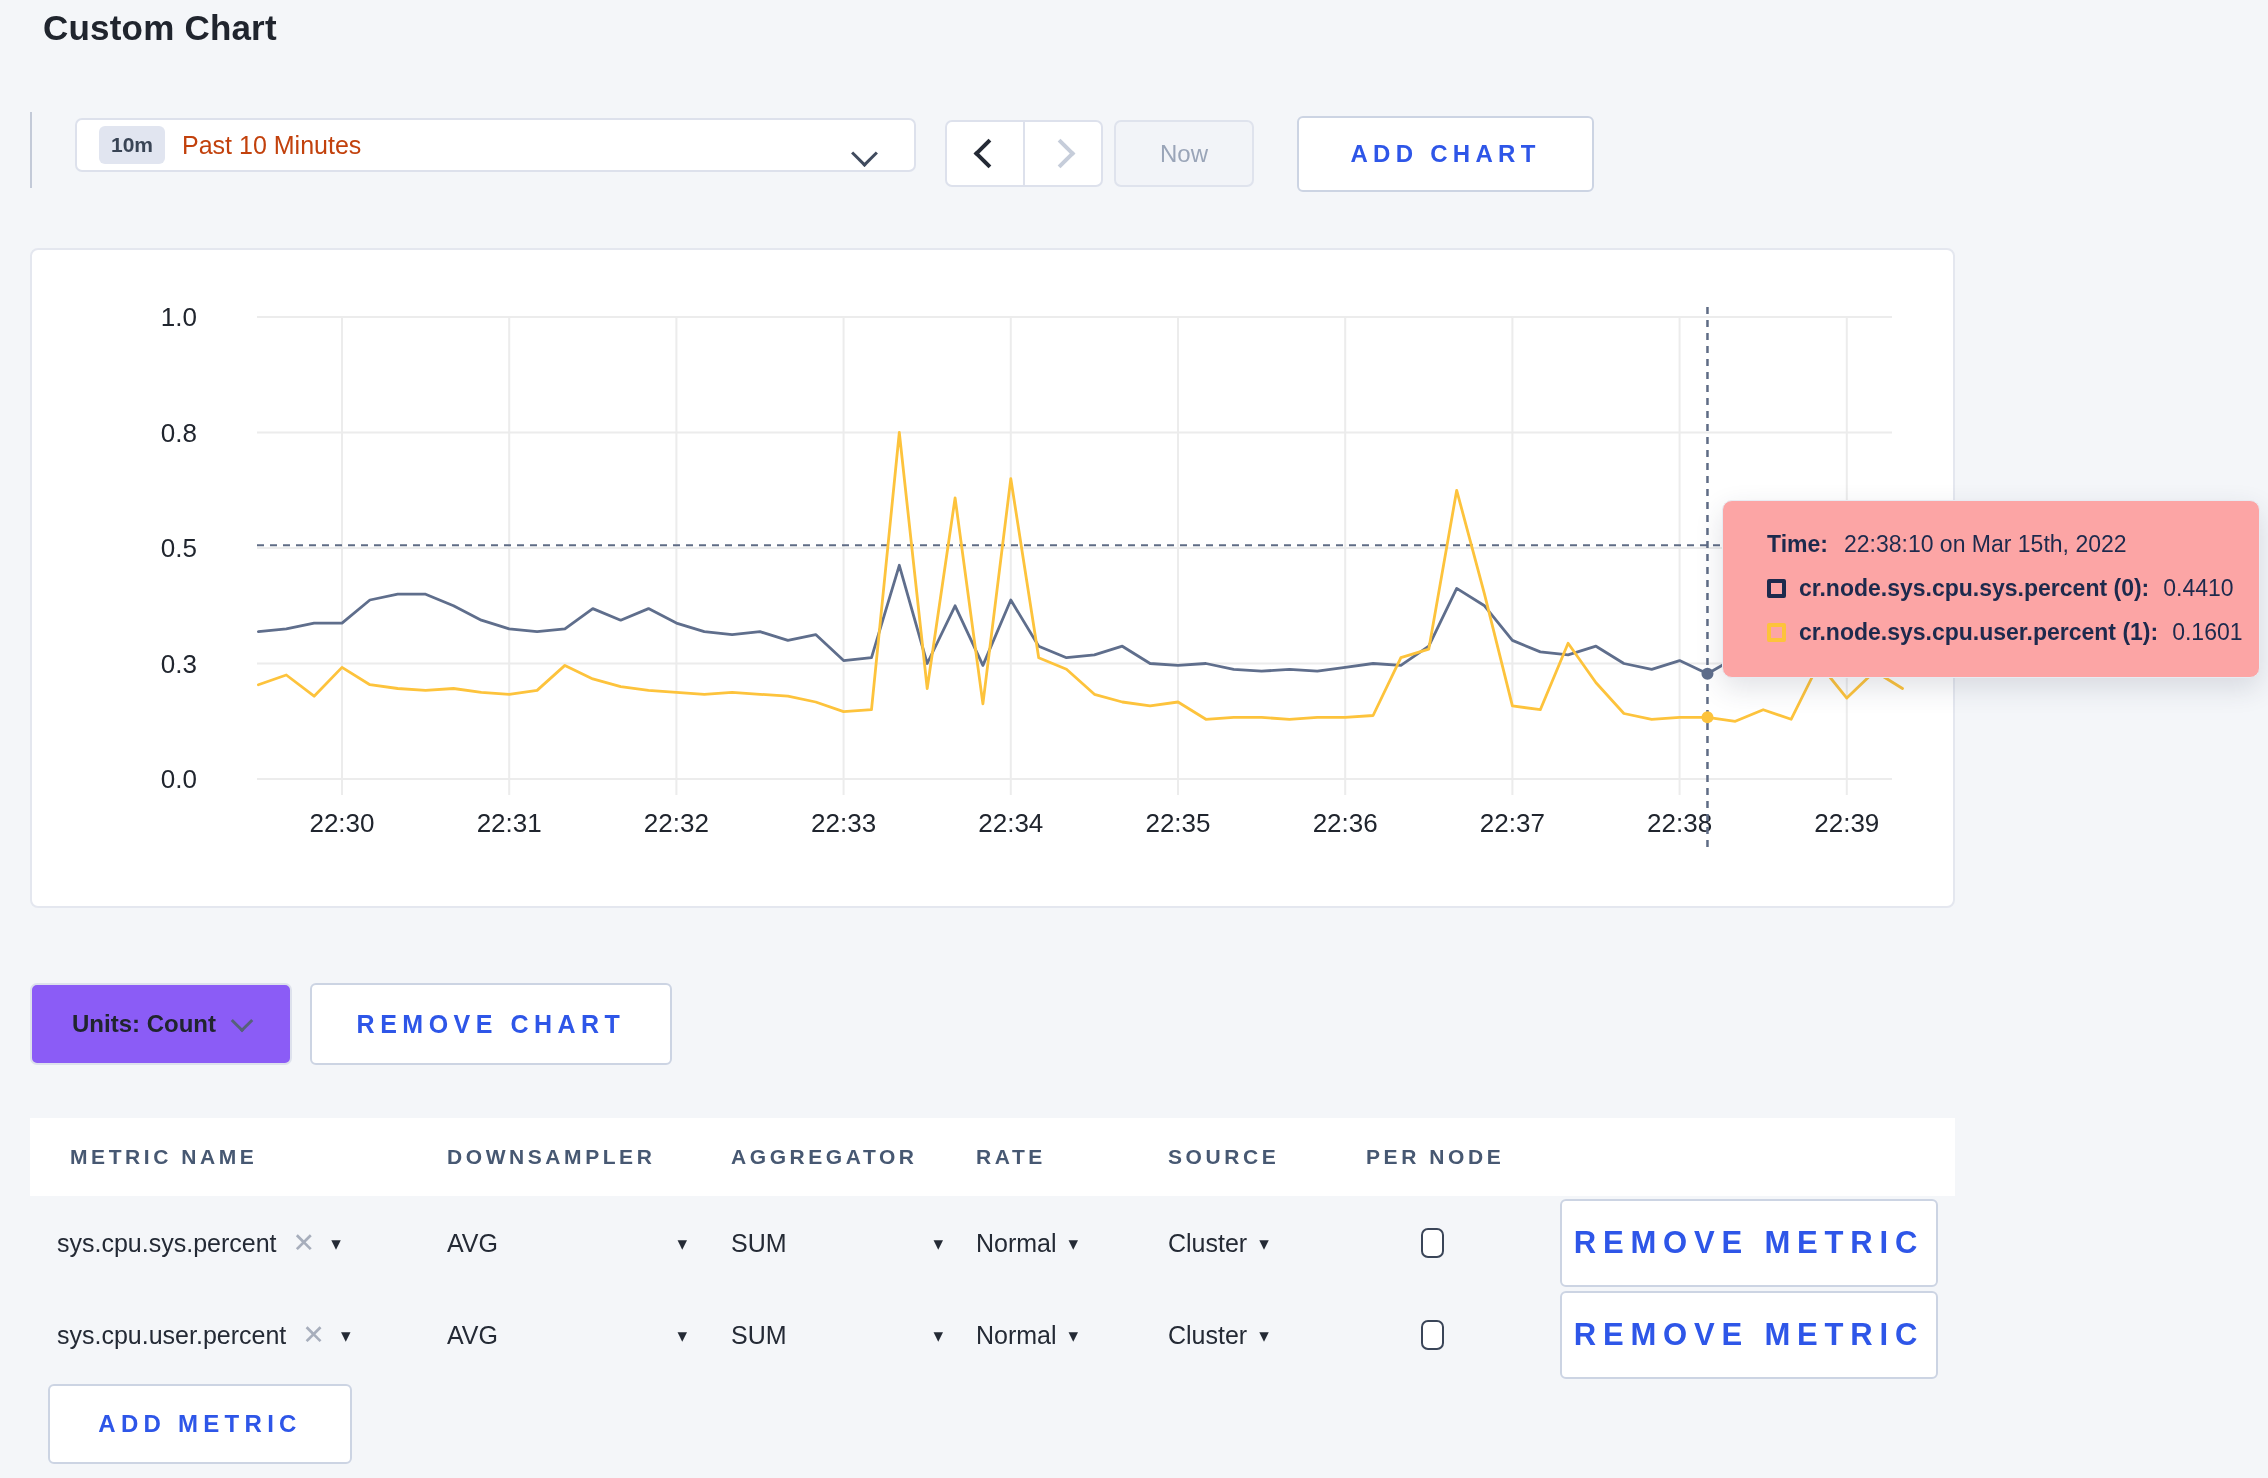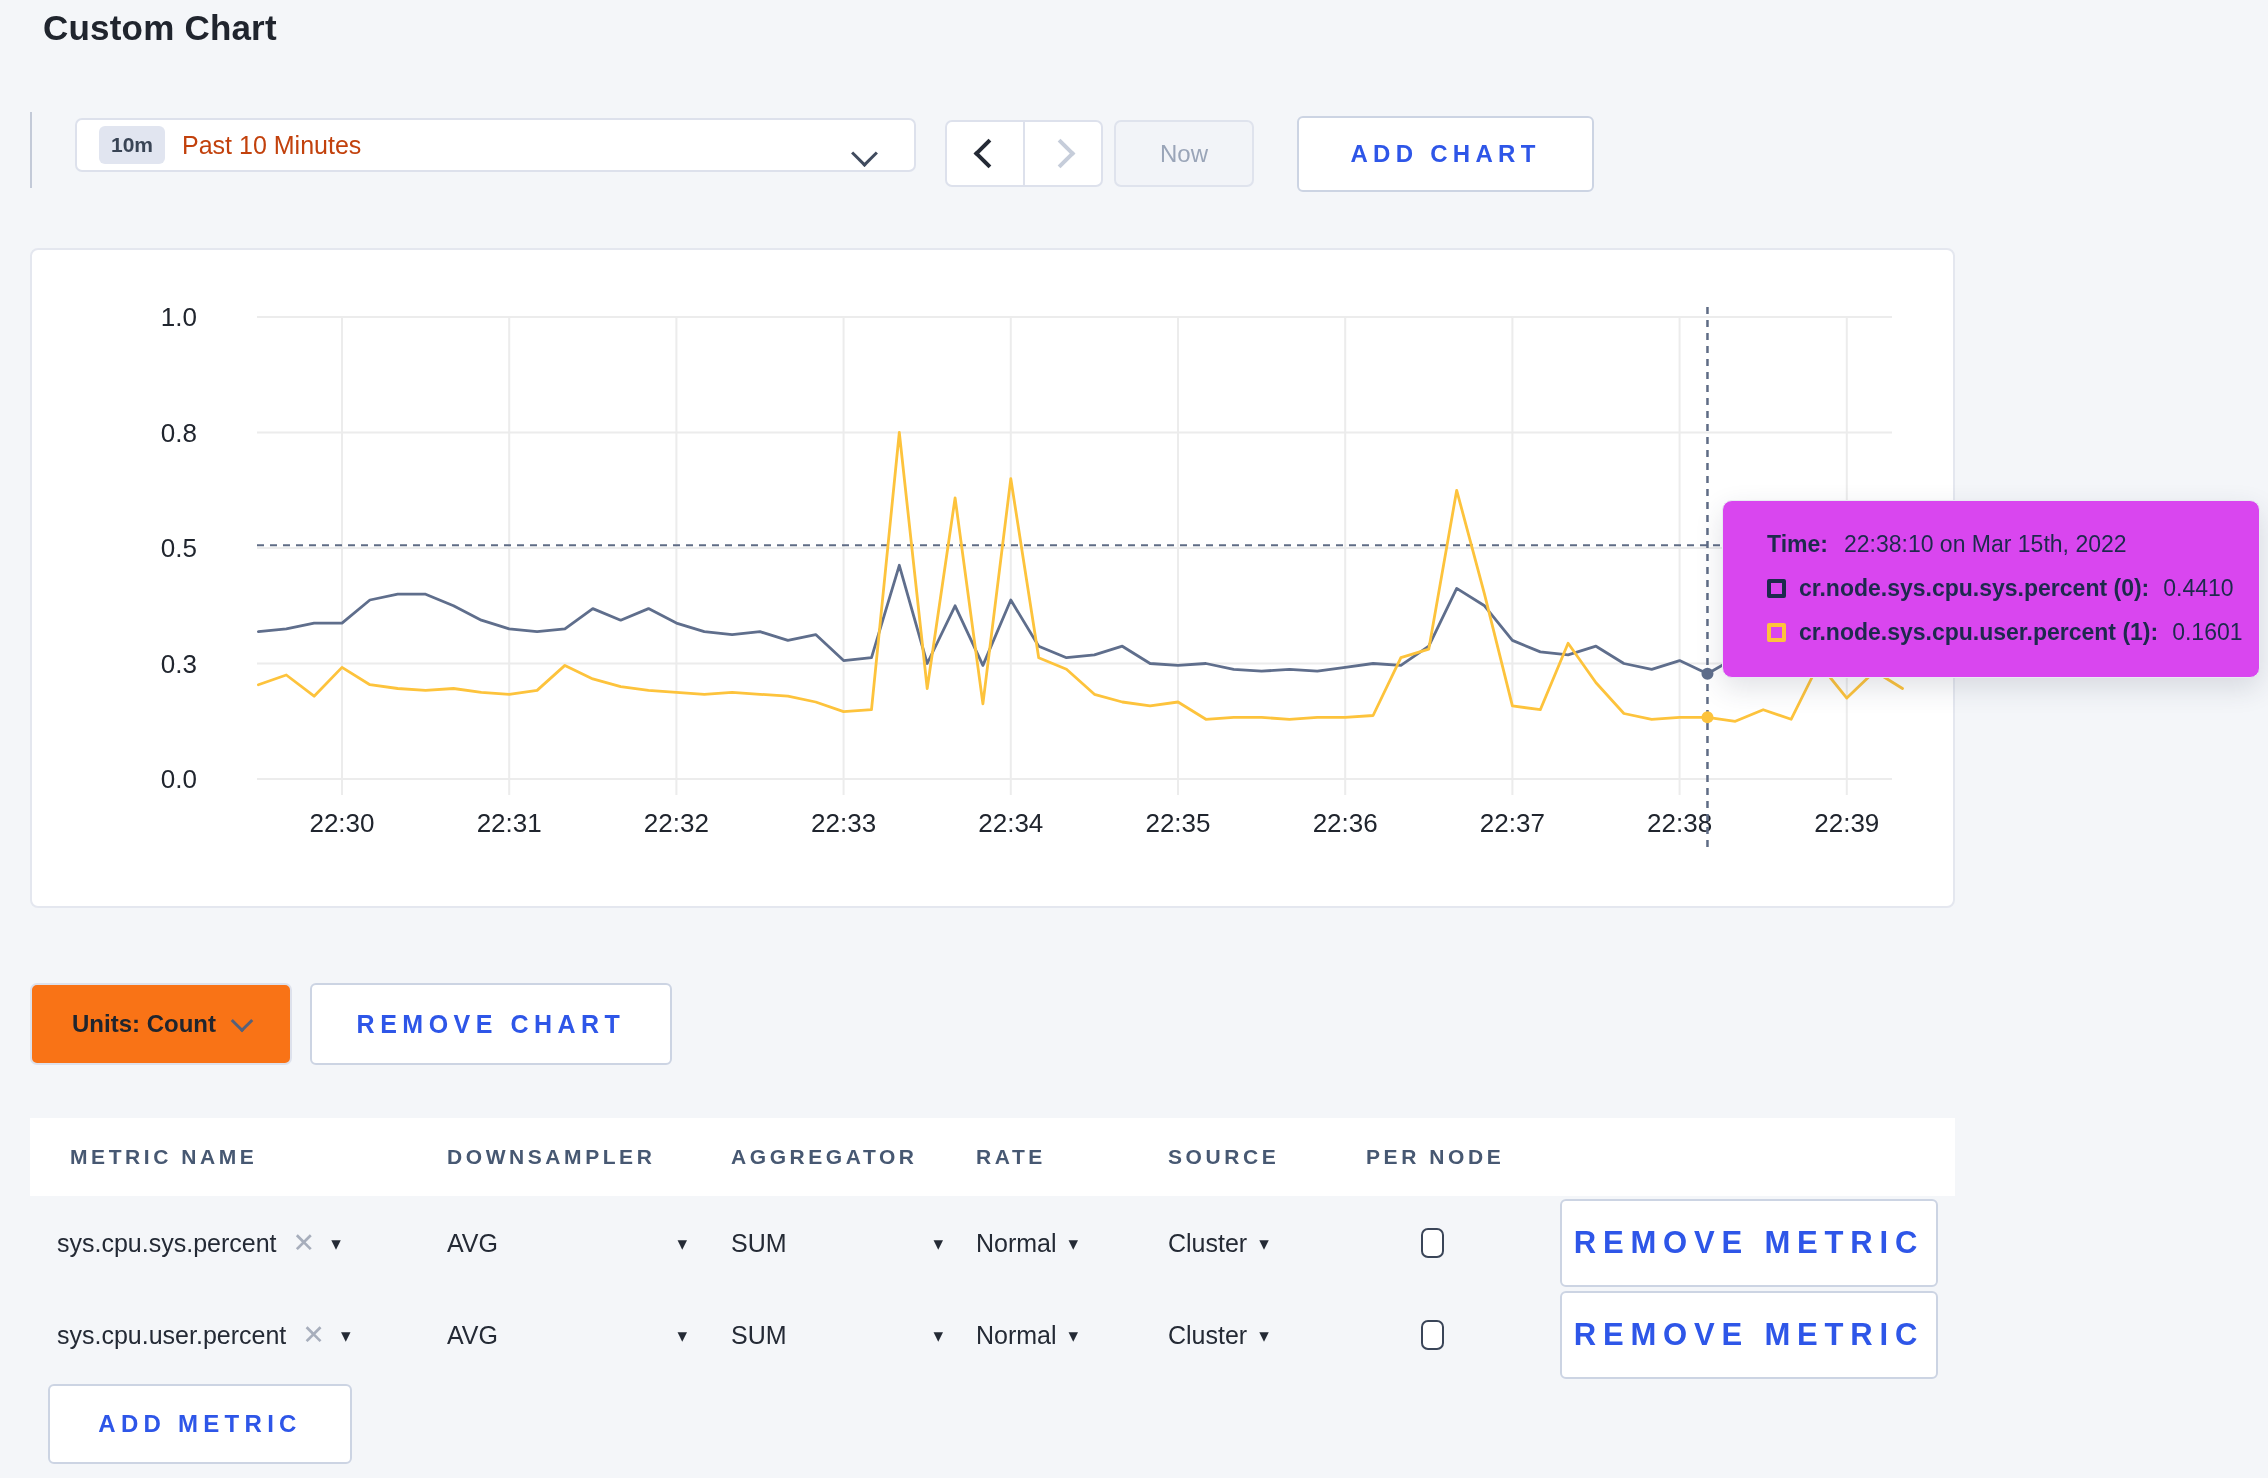--- a/index.html
+++ b/index.html
@@ -52,35 +52,35 @@
 
   
   .chart-card{
     left:30px;top:248px;width:1925px;height:660px;background:#fff;
     border:2px solid #e4e7ef;border-radius:8px;box-sizing:border-box;
   }
   .chart-svg{position:absolute;left:0;top:0;}
 
   
   .tooltip{
-    left:1722px;top:500px;width:538px;height:178px;background:#d946ef;
+    left:1722px;top:500px;width:538px;height:178px;background:#fca5a5;
     border:1px solid #e8ebf2;border-radius:10px;box-sizing:border-box;
     box-shadow:0 10px 28px rgba(40,50,80,.14);
     padding:30px 0 0 44px;z-index:5;
   }
   .tt-row{display:flex;align-items:center;margin-bottom:17px;}
   .tt-time-label{font-size:23px;font-weight:700;color:#1d2a4d;margin-right:16px;}
   .tt-time-value{font-size:23px;color:#1d2a4d;}
   .tt-swatch{width:19px;height:19px;border-radius:2px;box-sizing:border-box;margin-right:13px;flex:none;}
   .tt-name{font-size:23px;font-weight:700;color:#1d2a4d;margin-right:14px;}
   .tt-value{font-size:23px;color:#1d2a4d;}
 
   
   .units-btn{
-    left:30px;top:983px;width:262px;height:82px;background:#f97316;border:2px solid #dde1ec;
+    left:30px;top:983px;width:262px;height:82px;background:#8b5cf6;border:2px solid #dde1ec;
     border-radius:7px;box-sizing:border-box;display:flex;align-items:center;justify-content:center;
     cursor:pointer;gap:18px;
   }
   .units-label{font-size:24px;font-weight:700;color:#20252e;}
   .units-chev{width:13px;height:13px;border-right:3px solid #56617a;border-bottom:3px solid #56617a;transform:rotate(45deg);margin-top:-6px;}
   .remove-chart-btn{left:310px;top:983px;width:362px;height:82px;font-size:25px;}
 
   
   .table-header{
     left:30px;top:1118px;width:1925px;height:78px;background:#fff;

